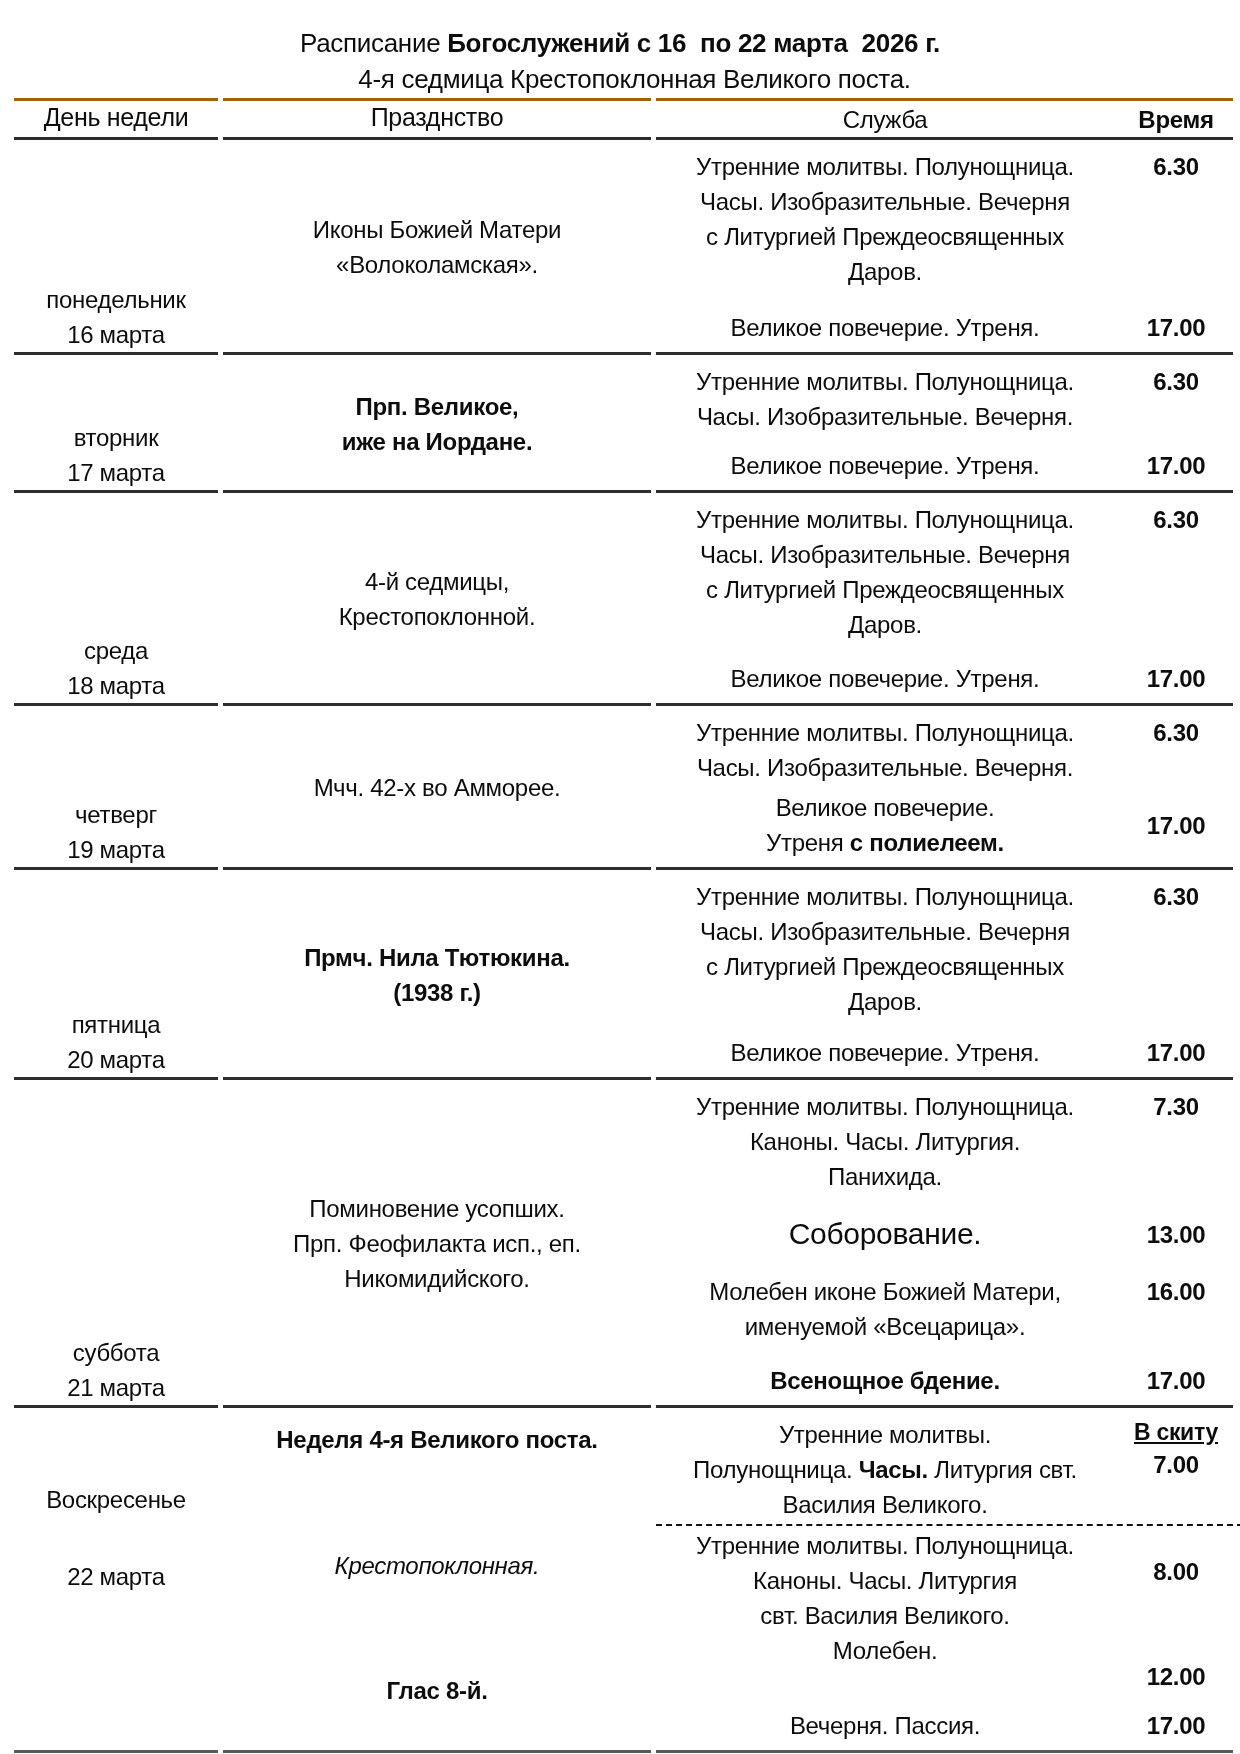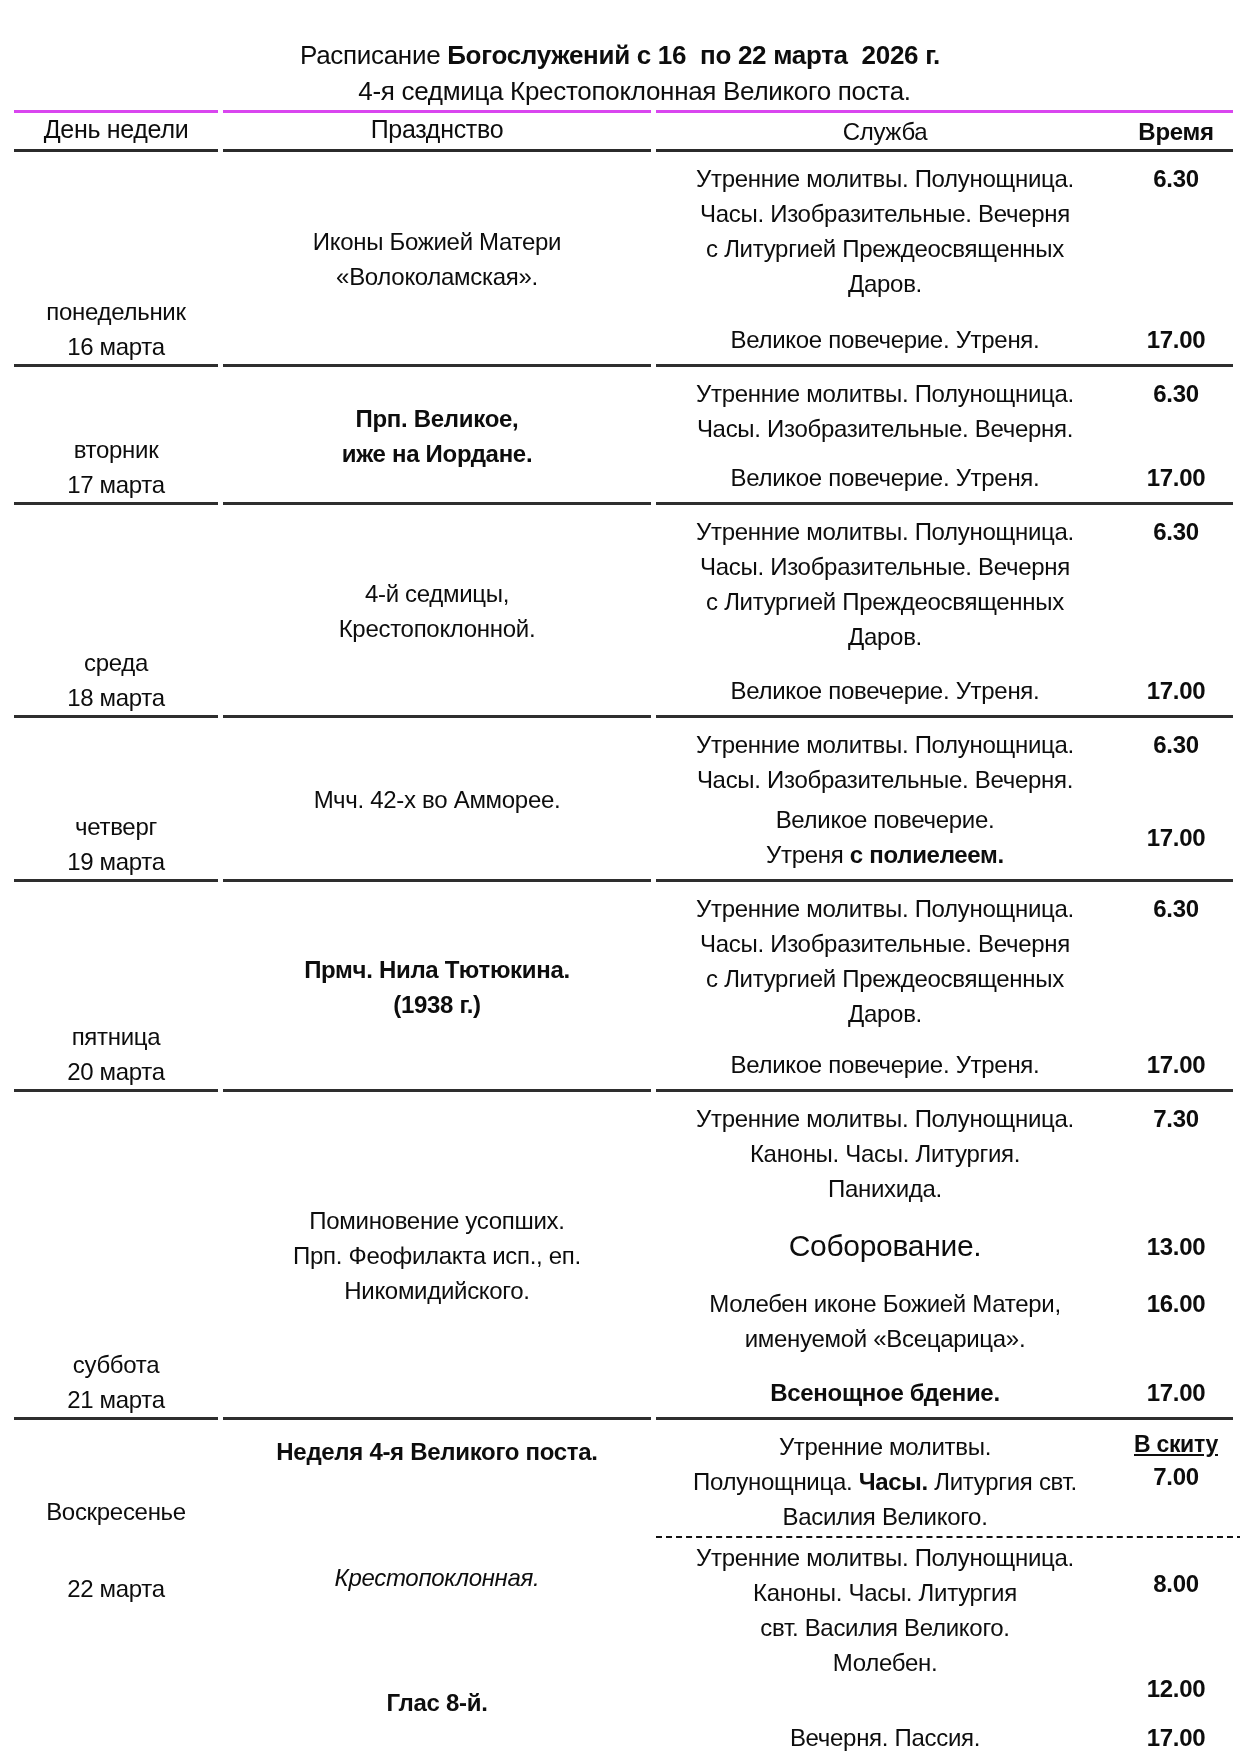--- a/index.html
+++ b/index.html
@@ -3,34 +3,34 @@
 <meta charset="utf-8">
 <style>
   html,body{margin:0;padding:0;background:#ffffff;}
   body{
     width:1240px;height:1754px;
     font-family:"Liberation Sans","DejaVu Sans",sans-serif;
     color:#0d0d0d;letter-spacing:-0.3px;
     -webkit-font-smoothing:antialiased;
     overflow:hidden;
   }
-  .title-block{padding-top:36px;text-align:center;}
+  .title-block{padding-top:24px;text-align:center;}
   .title{font-size:26px;line-height:38px;white-space:pre-wrap;}
   .title b{font-weight:bold;}
   .subtitle{font-size:26px;line-height:34px;margin-left:29px;}
 
   .schedule{margin:2px 7px 0 14px;}
   .hdr,.row{
     display:grid;
     grid-template-columns:204px 428px 577px;
     column-gap:5px;
     box-sizing:border-box;
   }
   .hdr > div{
-    border-top:3px solid #d946ef;
+    border-top:3px solid #a16207;
     border-bottom:3px solid #2b2b2b;
     font-size:25px;line-height:31px;
     text-align:center;
     padding-top:1px;
   }
   .row > div{border-bottom:3px solid #2e2e2e;box-sizing:border-box;}
   .row.last > div{border-bottom:3px solid #5a5a5a;}
 
   .c-day{
     display:flex;flex-direction:column;align-items:center;justify-content:flex-end;

